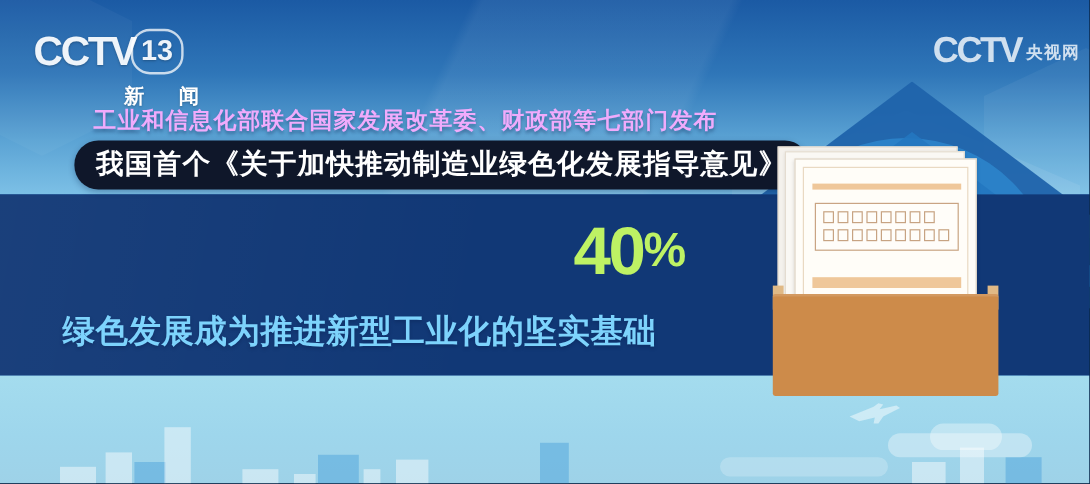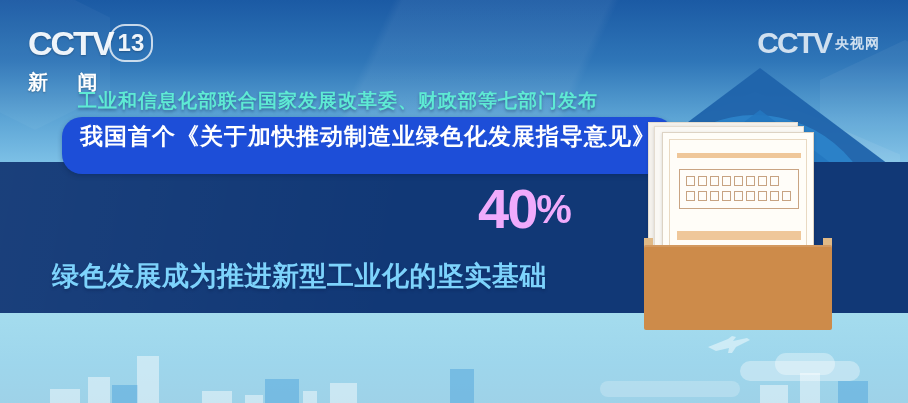--- a/index.html
+++ b/index.html
@@ -80,54 +80,54 @@
     font-size:34px;font-weight:bold;color:#eef4fa;letter-spacing:-2px;
     line-height:34px;text-shadow:0 1px 2px rgba(0,0,0,.25);
     font-family:"Liberation Sans",sans-serif;
   }
   .cctv13 .thirteen{
     display:inline-block;border:2px solid rgba(255,255,255,.75);
     border-radius:16px;padding:0 7px;font-size:24px;margin-left:-4px;
     position:relative;top:-4px;letter-spacing:0;
   }
   .cctv13 .xinwen{
-    margin-top:3px;color:#ffffff;font-size:20px;letter-spacing:12px;
-    text-align:left;font-weight:bold;text-shadow:0 1px 2px rgba(0,0,0,.25);
-  }
-
-  
-  .cctvcom{position:absolute;right:28px;top:28px;text-align:center;color:#dfeaf5;}
+    margin-top:3px;color:#ffffff;font-size:17px;letter-spacing:12px;
+    text-align:right;font-weight:bold;text-shadow:0 1px 2px rgba(0,0,0,.25);
+  }
+
+  
+  .cctvcom{position:absolute;right:8px;top:28px;text-align:center;color:#dfeaf5;}
   .cctvcom .l1{font-size:30px;font-weight:bold;letter-spacing:-2px;line-height:30px;opacity:.92;}
   .cctvcom .cn{font-size:14px;letter-spacing:1px;display:inline-block;vertical-align:top;margin-left:4px;}
   .cctvcom .dot{font-size:26px;font-weight:bold;letter-spacing:-1px;opacity:.92;}
 
   
   .kicker{
     position:absolute;left:78px;top:88px;
-    font-size:19px;font-weight:bold;color:#5eead4;letter-spacing:1px;
+    font-size:19px;font-weight:bold;color:#f0abfc;letter-spacing:1px;
     text-shadow:0 2px 3px rgba(0,20,60,.35);
     font-family:Liberation Mono, monospace;
   }
   .pill{
     position:absolute;left:62px;top:117px;
-    background:#1d4ed8;border-radius:20px;padding:4px 18px 22px 18px;
+    background:#0f172a;border-radius:20px;padding:4px 18px 6px 18px;
     color:#ffffff;font-size:23px;font-weight:bold;letter-spacing:1px;
     box-shadow:0 2px 5px rgba(0,25,70,.3);
     white-space:nowrap;
   }
   .line-year{
     position:absolute;left:52px;top:176px;color:#ffffff;
     font-size:22px;font-weight:bold;letter-spacing:.5px;
   }
   .line-main{
     position:absolute;left:52px;top:205px;color:#ffffff;
     font-size:25px;font-weight:bold;letter-spacing:.5px;white-space:nowrap;
   }
   .pct{
-    position:absolute;left:478px;top:181px;color:#f0abfc;
+    position:absolute;left:478px;top:181px;color:#bef264;
     font-size:56px;font-weight:bold;letter-spacing:-2px;line-height:56px;
   }
   .pct .sym{font-size:40px;vertical-align:top;}
   .line-green{
     position:absolute;left:52px;top:258px;color:#7dd3fc;
     font-size:27px;font-weight:bold;letter-spacing:.5px;white-space:nowrap;
     text-shadow:0 2px 3px rgba(0,15,50,.25);
   }
 
   

